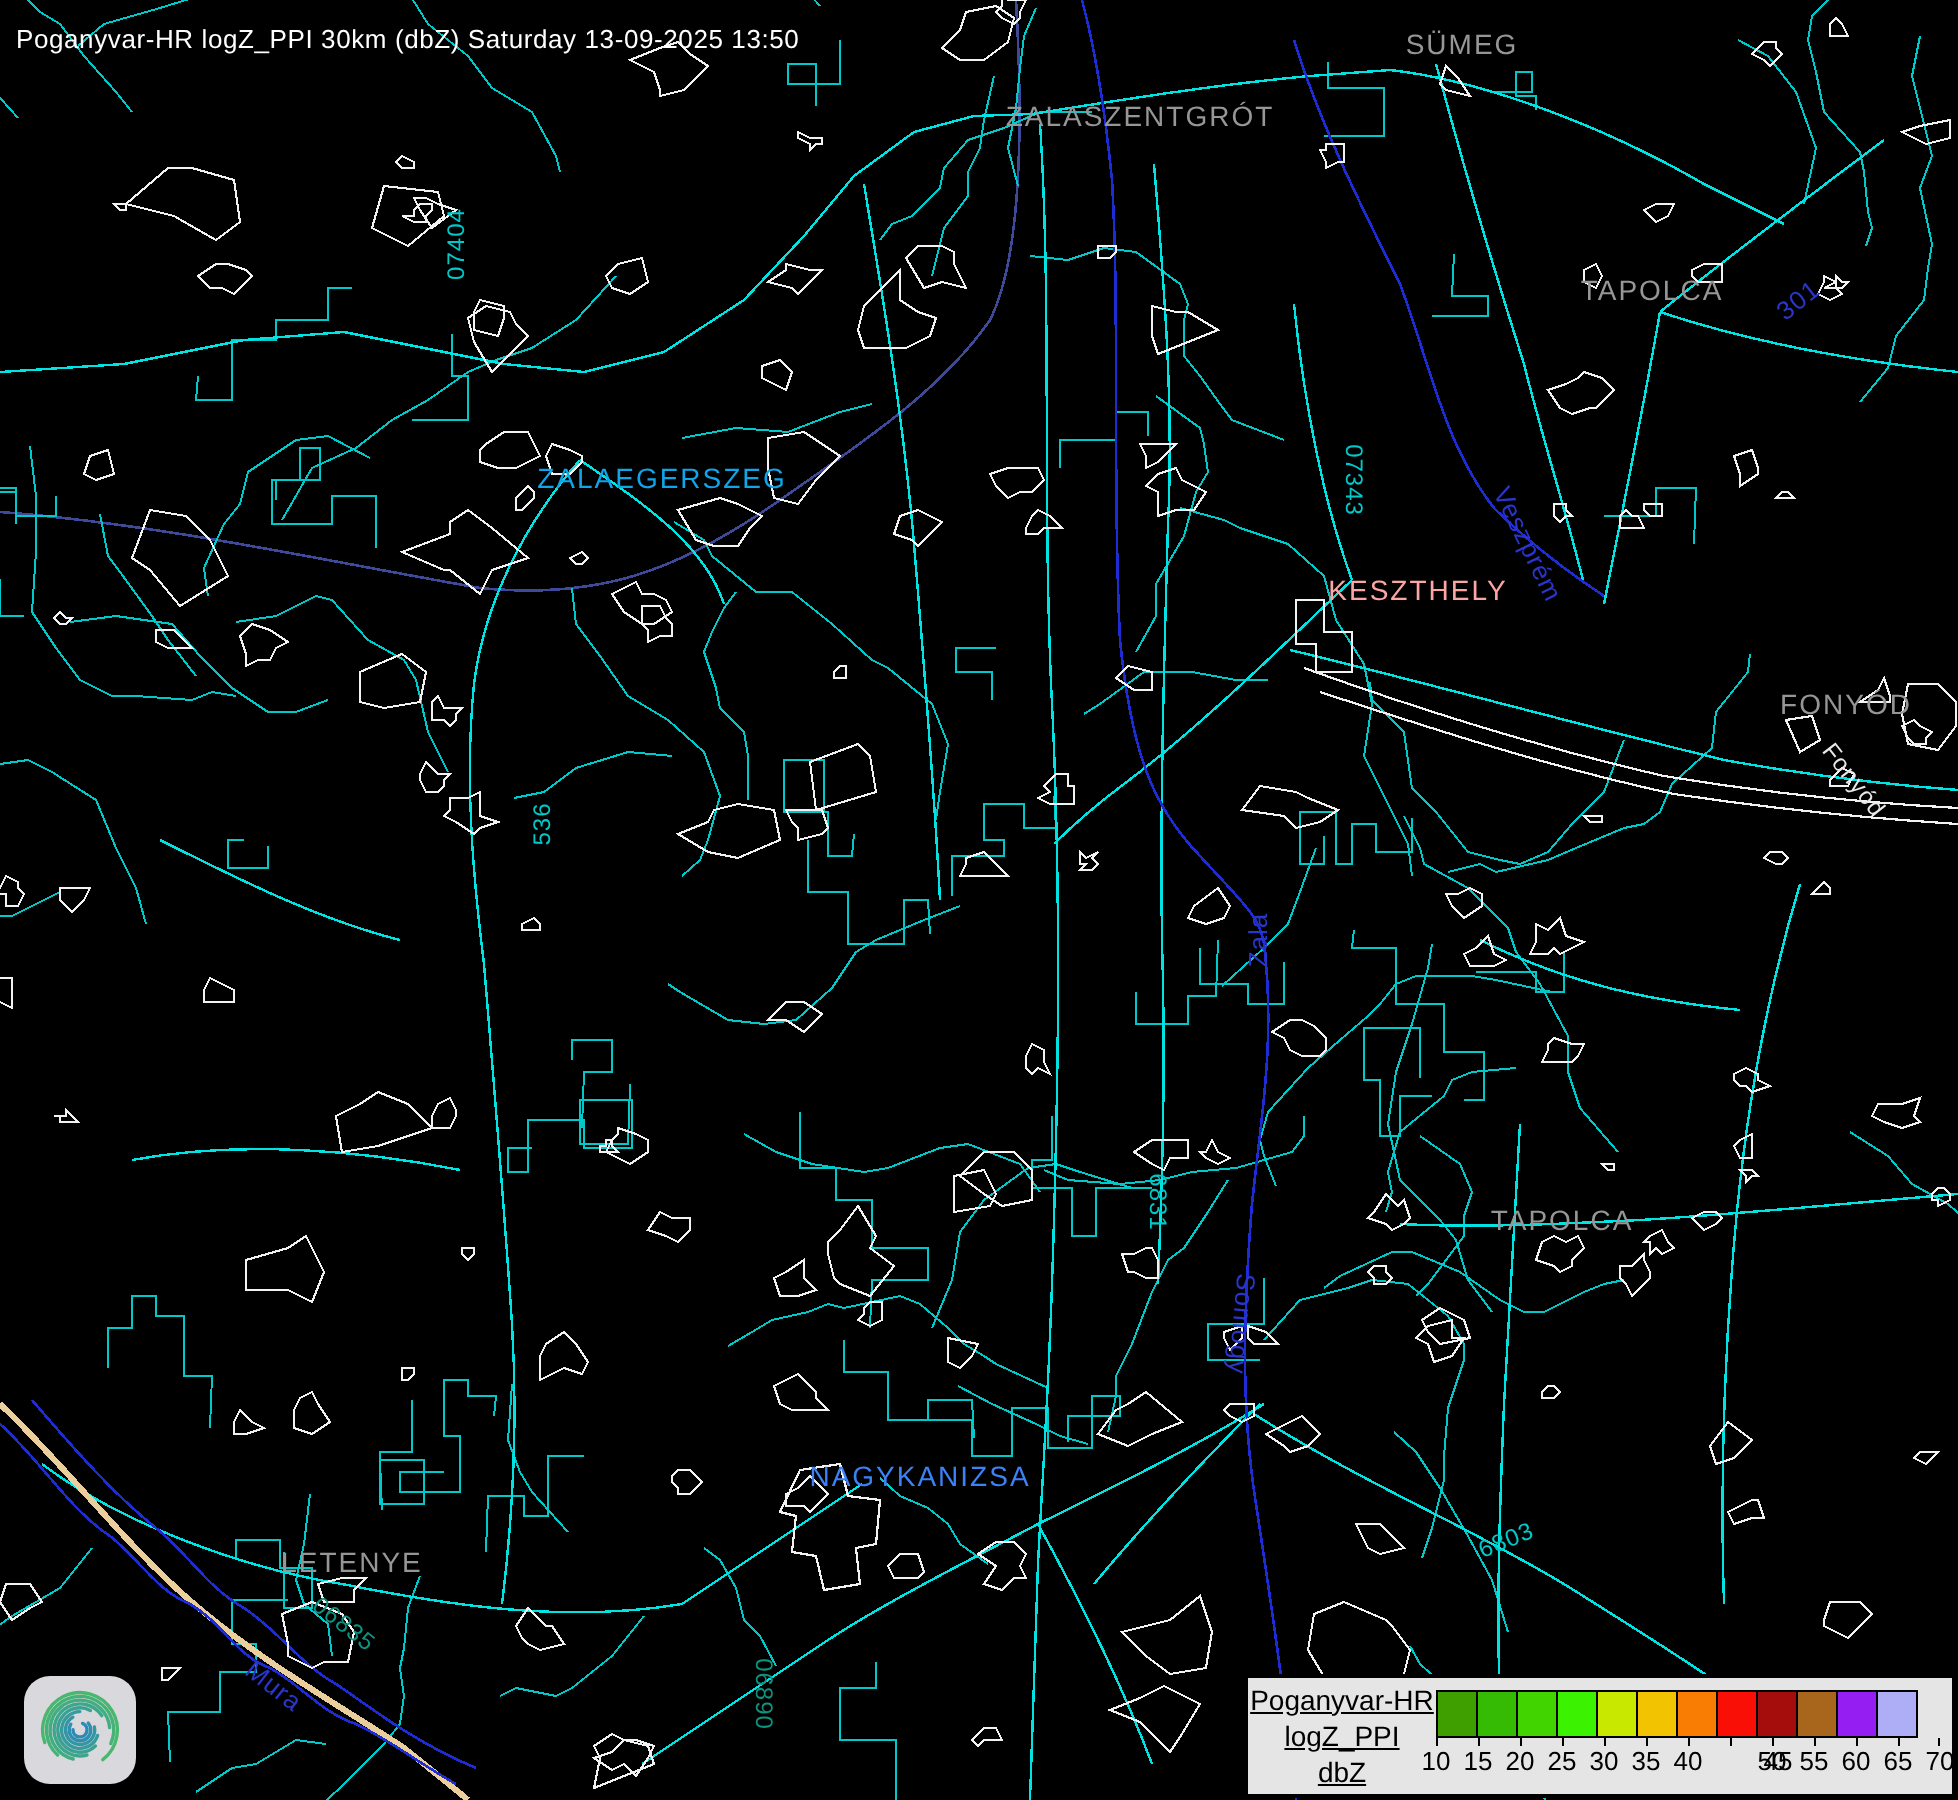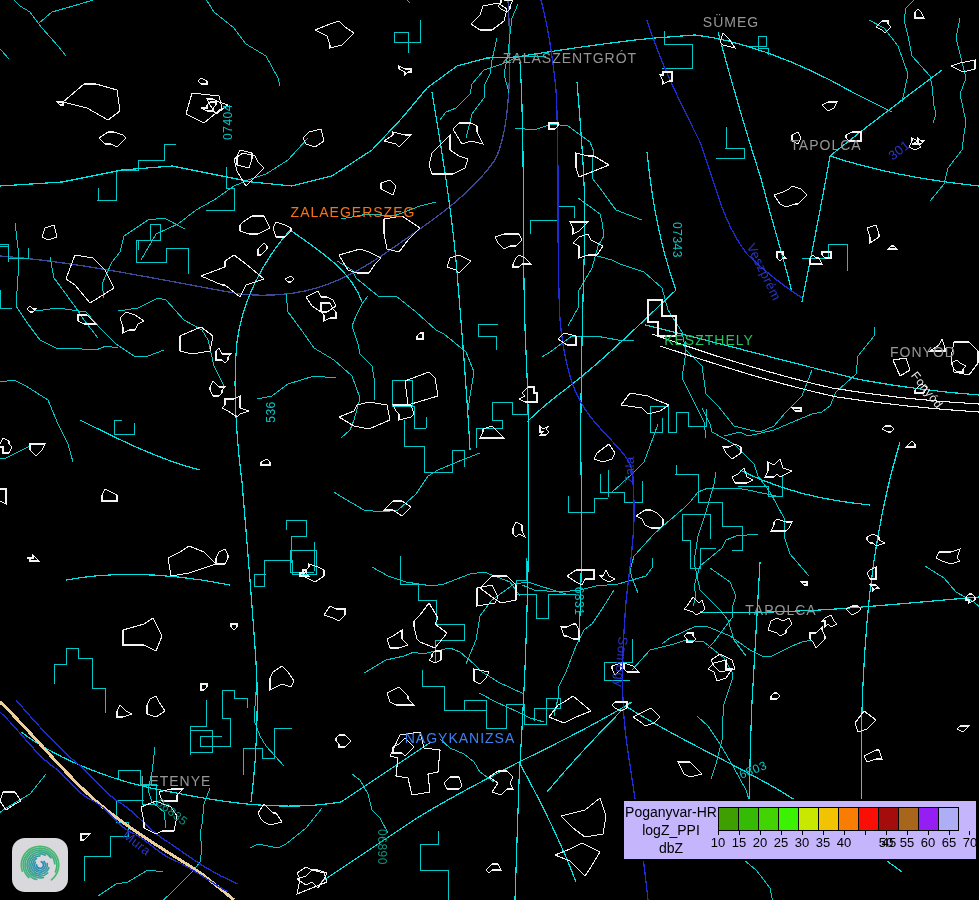--- a/index.html
+++ b/index.html
@@ -9,22 +9,22 @@
   .title{position:absolute;left:8px;top:12px;color:#ffffff;font-size:13px;letter-spacing:.3px;z-index:30;}
   #labels{position:absolute;left:0;top:0;width:979px;height:900px;z-index:20;pointer-events:none;}
   .maplabel{position:absolute;white-space:nowrap;transform-origin:center center;}
   .lbl-city{font-size:14px;letter-spacing:1px;}
   .lbl-road{font-size:12px;letter-spacing:.5px;}
   .lbl-roadminor{font-size:12px;letter-spacing:.5px;}
   .lbl-water{font-size:13px;letter-spacing:.5px;}
   .lbl-white{font-size:12px;letter-spacing:.5px;}
   #logo{position:absolute;left:12px;top:838px;width:56px;height:54px;border-radius:13px;
         background:#ececf0;opacity:.92;z-index:40;display:flex;align-items:center;justify-content:center;}
-  #legend{position:absolute;left:622px;top:799px;width:352px;height:58px;background:#c4b5fd;
-          border:2px solid #000;display:flex;z-index:50;}
+  #legend{position:absolute;left:622px;top:837px;width:352px;height:58px;background:#e5e5e5;
+          border:2px solid #000;display:flex;z-index:50;text-decoration:underline;}
   .legend-text{width:94px;color:#000;font-size:14px;text-align:center;display:flex;
                flex-direction:column;justify-content:center;line-height:1.3;}
   .legend-scale{position:relative;flex:1;}
   #swatches{position:absolute;left:0;top:6px;height:24px;display:flex;}
   .sw{width:21px;height:24px;border:1px solid #000;box-sizing:border-box;margin-left:-1px;}
   .sw:first-child{margin-left:0;}
   .tickmark{position:absolute;top:30px;width:1px;height:4px;background:#000;}
   .ticklabel{position:absolute;top:34px;transform:translateX(-50%);font-size:13px;color:#000;}
 </style>
 </head>
@@ -321,40 +321,41 @@
         <path d="M321,312 L312,306 L306,297 L318,291 L321,297 L327,297 L333,300 L336,306 L327,312 Z" stroke="#f2f2f2" stroke-width="1.05" fill="none"></path>
         <path d="M813,255 L816,258 L819,258 L822,264 L813,264 L810,264 L810,258 Z" stroke="#f2f2f2" stroke-width="1.05" fill="none"></path>
         <path d="M339,621 L333,618 L324,615 L330,606 L336,609 L345,609 L345,615 Z" stroke="#f2f2f2" stroke-width="1.05" fill="none"></path>
         <path d="M501,9 L498,6 L501,3 L501,-6 L504,0 L513,0 L510,6 L510,9 L507,12 Z" stroke="#f2f2f2" stroke-width="1.05" fill="none"></path>
       </g>
     </svg>
   <div id="labels">
       <div class="maplabel lbl-city" style="left: 570px; top: 58px; color: rgb(150, 150, 150); transform: translate(-50%, -50%) rotate(0deg);">ZALASZENTGRÓT</div>
       <div class="maplabel lbl-city" style="left: 731px; top: 22px; color: rgb(150, 150, 150); transform: translate(-50%, -50%) rotate(0deg);">SÜMEG</div>
       <div class="maplabel lbl-city" style="left: 826px; top: 145px; color: rgb(150, 150, 150); transform: translate(-50%, -50%) rotate(0deg);">TAPOLCA</div>
-      <div class="maplabel lbl-city" style="left: 709px; top: 295px; color: #22c55e; transform: translate(-50%, -50%) rotate(0deg); margin-top: 45px;">KESZTHELY</div>
+      <div class="maplabel lbl-city" style="left: 709px; top: 295px; color: #fca5a5; transform: translate(-50%, -50%) rotate(0deg);">KESZTHELY</div>
       <div class="maplabel lbl-city" style="left: 923px; top: 352px; color: rgb(150, 150, 150); transform: translate(-50%, -50%) rotate(0deg);">FONYÓD</div>
-      <div class="maplabel lbl-city" style="left: 331px; top: 212px; color: #f97316; transform: translate(-50%, -50%) rotate(0deg); margin-left: 22px;">ZALAEGERSZEG</div>
+      <div class="maplabel lbl-city" style="left: 331px; top: 239px; color: #0ea5e9; transform: translate(-50%, -50%) rotate(0deg);">ZALAEGERSZEG</div>
       <div class="maplabel lbl-city" style="left: 781px; top: 610px; color: rgb(150, 150, 150); transform: translate(-50%, -50%) rotate(0deg);">TAPOLCA</div>
       <div class="maplabel lbl-city" style="left: 460px; top: 738px; color: #3b82f6; transform: translate(-50%, -50%) rotate(0deg);">NAGYKANIZSA</div>
       <div class="maplabel lbl-city" style="left: 176px; top: 781px; color: rgb(150, 150, 150); transform: translate(-50%, -50%) rotate(0deg);">LETENYE</div>
       <div class="maplabel lbl-road" style="left: 228px; top: 122px; color: rgb(0, 201, 201); transform: translate(-50%, -50%) rotate(-90deg);">07404</div>
       <div class="maplabel lbl-road" style="left: 677px; top: 240px; color: rgb(0, 201, 201); transform: translate(-50%, -50%) rotate(90deg);">07343</div>
       <div class="maplabel lbl-road" style="left: 271px; top: 412px; color: rgb(0, 201, 201); transform: translate(-50%, -50%) rotate(-90deg);">536</div>
       <div class="maplabel lbl-road" style="left: 579px; top: 601px; color: rgb(0, 201, 201); transform: translate(-50%, -50%) rotate(90deg);">6831</div>
       <div class="maplabel lbl-road" style="left: 753px; top: 770px; color: rgb(0, 201, 201); transform: translate(-50%, -50%) rotate(-22deg);">6803</div>
       <div class="maplabel lbl-roadminor" style="left: 172px; top: 812px; color: rgb(12, 148, 128); transform: translate(-50%, -50%) rotate(38deg);">06835</div>
       <div class="maplabel lbl-roadminor" style="left: 382px; top: 847px; color: rgb(12, 148, 128); transform: translate(-50%, -50%) rotate(90deg);">06890</div>
       <div class="maplabel lbl-water" style="left: 899px; top: 150px; color: rgb(42, 53, 204); transform: translate(-50%, -50%) rotate(-38deg);">301</div>
       <div class="maplabel lbl-water" style="left: 629px; top: 470px; color: rgb(42, 53, 204); transform: translate(-50%, -50%) rotate(-90deg);">Zala</div>
       <div class="maplabel lbl-water" style="left: 621px; top: 662px; color: rgb(42, 53, 204); transform: translate(-50%, -50%) rotate(95deg);">Somogy</div>
       <div class="maplabel lbl-water" style="left: 764px; top: 272px; color: rgb(42, 53, 204); transform: translate(-50%, -50%) rotate(64deg);">Veszprém</div>
       <div class="maplabel lbl-water" style="left: 137px; top: 843px; color: rgb(42, 53, 204); transform: translate(-50%, -50%) rotate(38deg);">Mura</div>
       <div class="maplabel lbl-white" style="left: 927px; top: 390px; color: rgb(233, 233, 233); transform: translate(-50%, -50%) rotate(52deg);">Fonyód</div>
     </div>
+  <div class="title">Poganyvar-HR logZ_PPI 30km (dbZ) Saturday 13-09-2025 13:50</div>
 
   <div id="logo">
     <svg id="logoSvg" width="44" height="44">
         <path d="M23.3,18.7 A3.5,3.5 0 1 1 18.5,21.8" stroke="rgb(47,150,200)" stroke-width="1.7" fill="none" stroke-linecap="round"></path>
         <path d="M26.1,18.5 A5.4,5.4 0 1 1 17.4,19.1" stroke="rgb(51,156,190)" stroke-width="1.7" fill="none" stroke-linecap="round"></path>
         <path d="M29.2,20.5 A7.3,7.3 0 1 1 18.4,15.6" stroke="rgb(55,163,180)" stroke-width="1.7" fill="none" stroke-linecap="round"></path>
         <path d="M30.8,24.7 A9.2,9.2 0 1 1 21.9,12.8" stroke="rgb(59,169,170)" stroke-width="1.7" fill="none" stroke-linecap="round"></path>
         <path d="M29.7,30.0 A11.1,11.1 0 1 1 27.2,12.2" stroke="rgb(64,175,160)" stroke-width="1.7" fill="none" stroke-linecap="round"></path>
         <path d="M25.5,34.5 A13,13 0 1 1 32.9,14.8" stroke="rgb(68,181,150)" stroke-width="1.7" fill="none" stroke-linecap="round"></path>
         <path d="M18.6,36.5 A14.899999999999999,14.899999999999999 0 1 1 36.8,20.8" stroke="rgb(72,188,140)" stroke-width="1.7" fill="none" stroke-linecap="round"></path>

